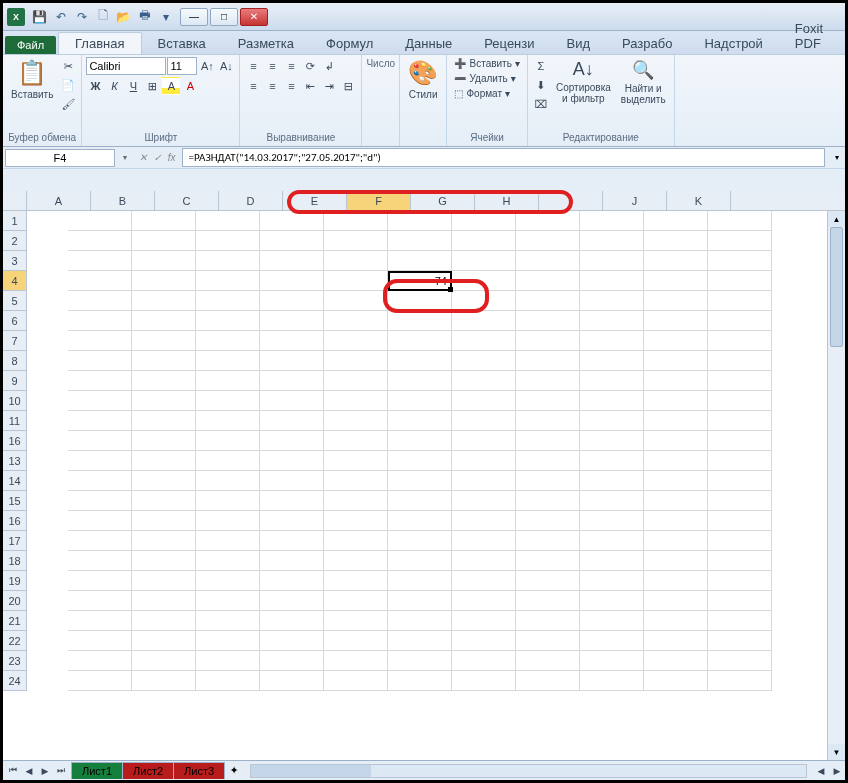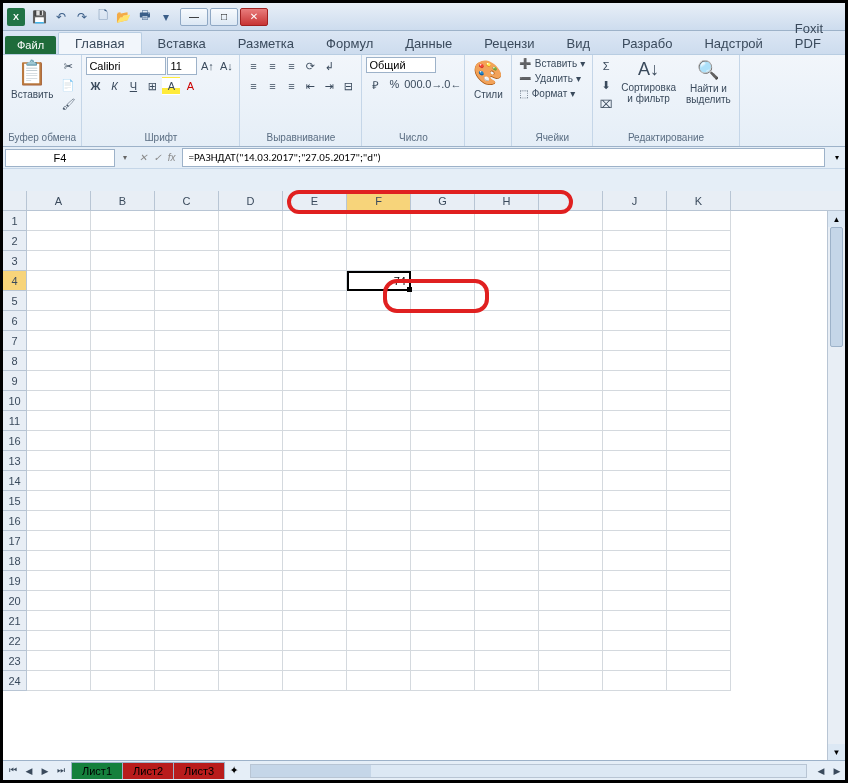--- a/index.html
+++ b/index.html
@@ -52,21 +52,21 @@
 
 
 .grid-area { flex: 1; display: flex; overflow: hidden; position: relative; background: #fff; }
 .row-headers { width: 24px; background: #e8eef5; border-right: 1px solid #b8c5d4; }
 .col-headers-row { height: 20px; display: flex; background: #e8eef5; border-bottom: 1px solid #b8c5d4; }
 .corner { width: 24px; height: 20px; background: #e8eef5; border-right: 1px solid #b8c5d4; border-bottom: 1px solid #b8c5d4; }
 .col-header { width: 64px; border-right: 1px solid #b8c5d4; display: flex; align-items: center; justify-content: center; font-size: 11px; color: #3a4a5c; }
 .col-header.selected { background: #f7d47a; }
 .row-header { height: 20px; border-bottom: 1px solid #b8c5d4; display: flex; align-items: center; justify-content: center; font-size: 11px; color: #3a4a5c; }
 .row-header.selected { background: #f7d47a; }
-.cells { position: relative; }
+.cells { position: relative; margin-left: 41px; }
 .grid-row { display: flex; height: 20px; }
 .cell { width: 64px; height: 20px; border-right: 1px solid #d4d9de; border-bottom: 1px solid #d4d9de; font-size: 11px; padding: 0 3px; display: flex; align-items: center; justify-content: flex-end; }
 .cell.selected { border: 2px solid #000; position: relative; }
 .cell.selected::after { content: ''; position: absolute; right: -3px; bottom: -3px; width: 5px; height: 5px; background: #000; }
 
 .highlight-cell { position: absolute; left: 380px; top: 276px; width: 106px; height: 34px; border: 4px solid #e02020; border-radius: 14px; pointer-events: none; z-index: 10; }
 
 .scroll-v { position: absolute; right: 0; top: 20px; bottom: 0; width: 18px; background: #e8eef5; border-left: 1px solid #b8c5d4; }
 .scroll-v-thumb { position: absolute; top: 16px; left: 2px; right: 2px; height: 120px; background: #c5d6e8; border: 1px solid #9db2c9; border-radius: 2px; }
 .scroll-v-btn { position: absolute; left: 0; right: 0; height: 16px; background: #dce8f4; display: flex; align-items: center; justify-content: center; font-size: 8px; }
@@ -192,30 +192,20 @@
           <div class="ribbon-icon-btn">≡</div>
           <div class="ribbon-icon-btn">⇤</div>
           <div class="ribbon-icon-btn">⇥</div>
           <div class="ribbon-icon-btn">⊟</div>
         </div>
       </div>
       <div class="group-label">Выравнивание</div>
     </div>
 
     <div class="group">
-      <div class="group-body" style="flex-direction:column;gap:2px">
-        <input class="font-select" style="width: 70px;" value="Общий">
-        <div class="btn-row">
-          <div class="ribbon-icon-btn">₽</div>
-          <div class="ribbon-icon-btn">%</div>
-          <div class="ribbon-icon-btn">000</div>
-          <div class="ribbon-icon-btn">.0→</div>
-          <div class="ribbon-icon-btn">.0←</div>
-        </div>
-      </div>
       <div class="group-label">Число</div>
     </div>
 
     <div class="group">
       <div class="group-body">
         <div class="big-btn">
           <span class="icon">🎨</span>
           <span>Стили</span>
         </div>
       </div>

